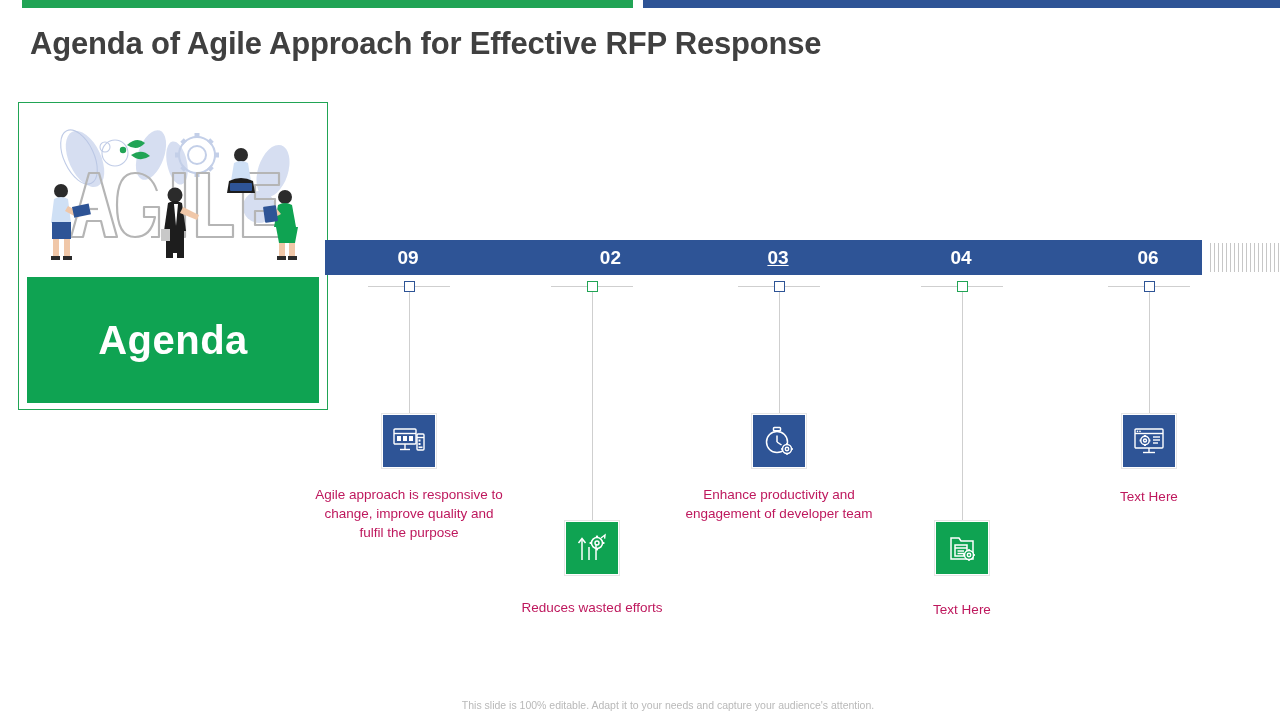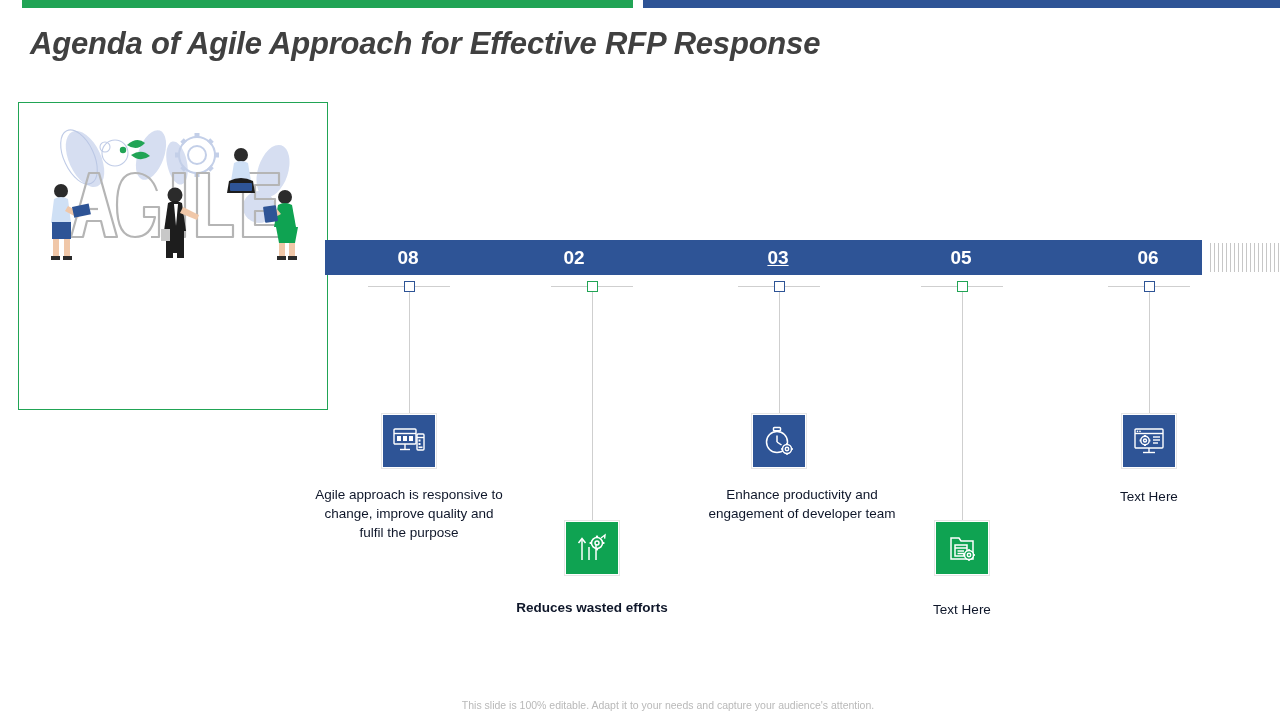--- a/index.html
+++ b/index.html
@@ -36,21 +36,20 @@
   
   #page-title {
     position: absolute;
     left: 30px;
     top: 26px;
     font-size: 31px;
     font-weight: bold;
     color: #404040;
     letter-spacing: -0.2px;
     white-space: nowrap;
-    font-style: italic;
   }
 
   
   #agenda-card {
     position: absolute;
     left: 18px;
     top: 102px;
     width: 310px;
     height: 308px;
     border: 1.5px solid #21A455;
@@ -161,21 +160,21 @@
   .icon-tile.navy  { background: #2E5496; }
   .icon-tile.green { background: #0FA352; }
   .icon-tile svg { display: block; }
 
   
   .node-caption {
     position: absolute;
     text-align: center;
     font-size: 13.5px;
     line-height: 19px;
-    color: #0f172a;
+    color: #be185d;
     width: 190px;
   }
 
   
   #footer-note {
     position: absolute;
     left: 0;
     top: 699px;
     width: 1280px;
     text-align: center;
@@ -282,29 +281,32 @@
         <rect x="252" y="132" width="6" height="14" fill="#f0c7a8"></rect>
         <rect x="262" y="132" width="6" height="14" fill="#f0c7a8"></rect>
         <rect x="250" y="145" width="9" height="4" fill="#2b2b2b"></rect>
         <rect x="261" y="145" width="9" height="4" fill="#2b2b2b"></rect>
         <path d="M250 98 l-10 6 l3 5 l11 -6 Z" fill="#f0c7a8"></path>
         <rect x="236" y="96" width="13" height="16" rx="1" fill="#2E5496" transform="rotate(-8 236 96)"></rect>
       </g>
     </svg>
   </div>
 
+  <div id="agenda-green-panel">
+    <span id="agenda-label">Agenda</span>
+  </div>
 </div>
 
 <div id="timeline-bar"></div>
 <div id="timeline-stripes"></div>
 
-<div class="timeline-number" style="left:378px;">08</div>
-<div class="timeline-number" style="left:544px;">02</div>
+<div class="timeline-number" style="left:378px;">09</div>
+<div class="timeline-number" style="left:561px;text-align:right;">02</div>
 <div class="timeline-number" style="left:748px;text-decoration:underline;">03</div>
-<div class="timeline-number" style="left:931px;">05</div>
+<div class="timeline-number" style="left:931px;">04</div>
 <div class="timeline-number" style="left:1118px;">06</div>
 
 <div class="node-hline" style="left:368px; top:286px; width:82px;"></div>
 <div class="node-hline" style="left:551px; top:286px; width:82px;"></div>
 <div class="node-hline" style="left:738px; top:286px; width:82px;"></div>
 <div class="node-hline" style="left:921px; top:286px; width:82px;"></div>
 <div class="node-hline" style="left:1108px; top:286px; width:82px;"></div>
 
 <div class="node-marker navy" style="left:404px;  top:281px;"></div>
 <div class="node-marker green" style="left:587px;  top:281px;"></div>
@@ -415,18 +417,18 @@
       <line x1="21" y1="11" x2="28" y2="11"></line>
       <line x1="21" y1="14" x2="28" y2="14"></line>
       <line x1="21" y1="17" x2="26" y2="17"></line>
       <line x1="17" y1="22" x2="17" y2="26"></line>
       <line x1="11" y1="26.5" x2="23" y2="26.5"></line>
     </svg>
   </span>
 </div>
 
 <div class="node-caption" style="left:314px; top:485px;">Agile approach is responsive to change, improve quality and fulfil the purpose</div>
-<div class="node-caption" style="left:497px; top:598px;font-weight:bold;">Reduces wasted efforts</div>
-<div class="node-caption" style="left:684px; top:485px;margin-left:23px;">Enhance productivity and engagement of developer team</div>
+<div class="node-caption" style="left:497px; top:598px;">Reduces wasted efforts</div>
+<div class="node-caption" style="left:684px; top:485px;">Enhance productivity and engagement of developer team</div>
 <div class="node-caption" style="left:867px; top:600px;">Text Here</div>
 <div class="node-caption" style="left:1054px; top:487px;">Text Here</div>
 
 <div id="footer-note">This slide is 100% editable. Adapt it to your needs and capture your audience's attention.</div>
 
 </body></html>

